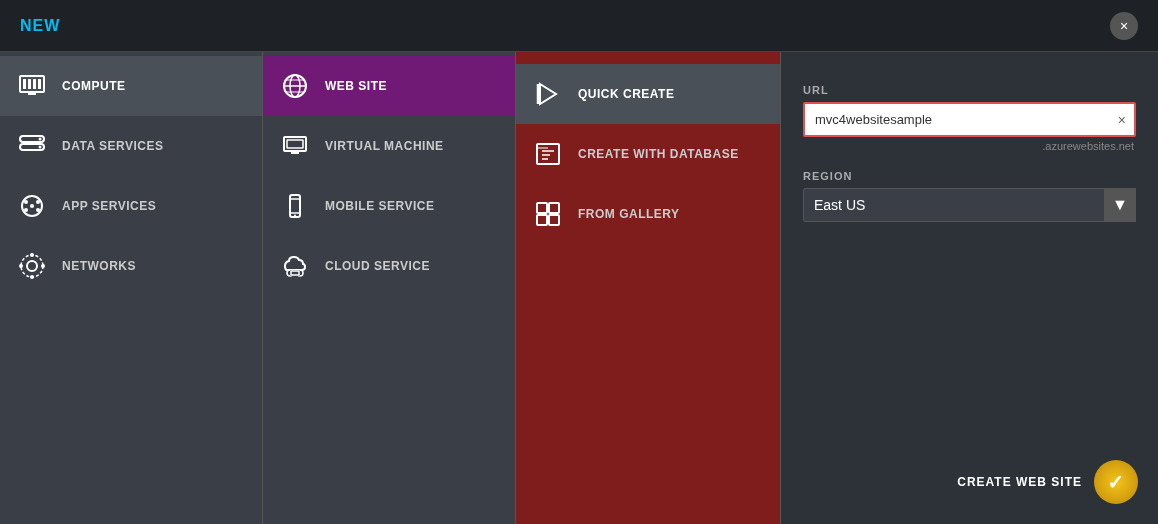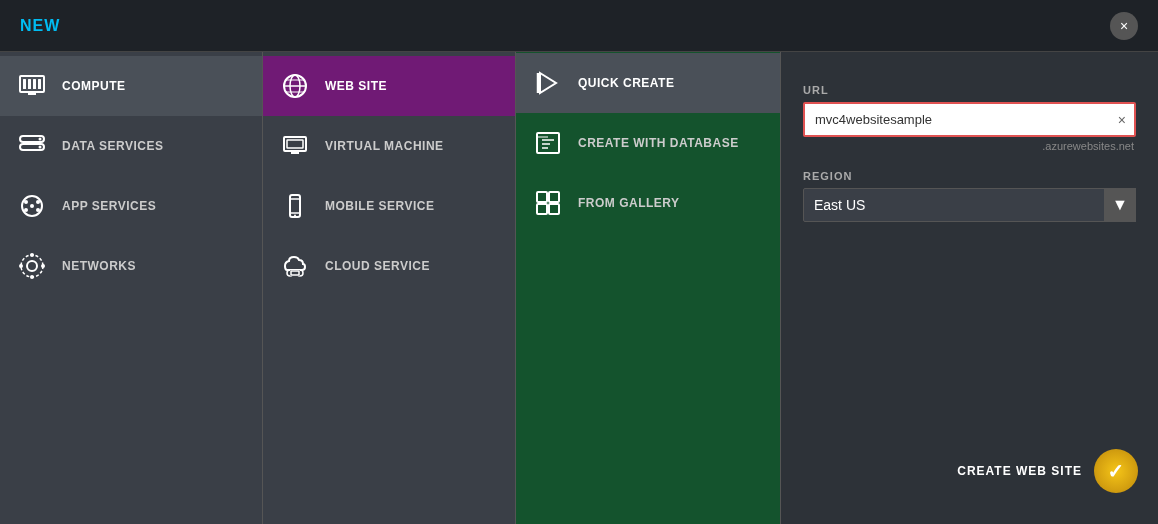--- a/index.html
+++ b/index.html
@@ -58,23 +58,23 @@
       text-align: right;
     }
     .col2 {
       width: 253px;
       background: #3a3f47;
       border-right: 1px solid #555;
       padding-top: 4px;
     }
     .col3 {
       width: 265px;
-      background: #14532d;
+      background: #7f1d1d;
       border-right: 1px solid #555;
-      padding-top: 1px;
+      padding-top: 12px;
     }
     .col4 {
       flex: 1;
       background: #2d3238;
       padding: 32px 22px;
       position: relative;
     }
 
     .nav-item {
       display: flex;
@@ -179,21 +179,21 @@
       display: flex;
       align-items: center;
       justify-content: center;
       pointer-events: none;
       color: #fff;
     }
 
     
     .create-btn-area {
       position: absolute;
-      bottom: 31px;
+      bottom: 20px;
       right: 20px;
       display: flex;
       align-items: center;
       gap: 12px;
       cursor: pointer;
     }
     .create-btn-label {
       color: #fff;
       font-size: 12px;
       font-weight: 700;

